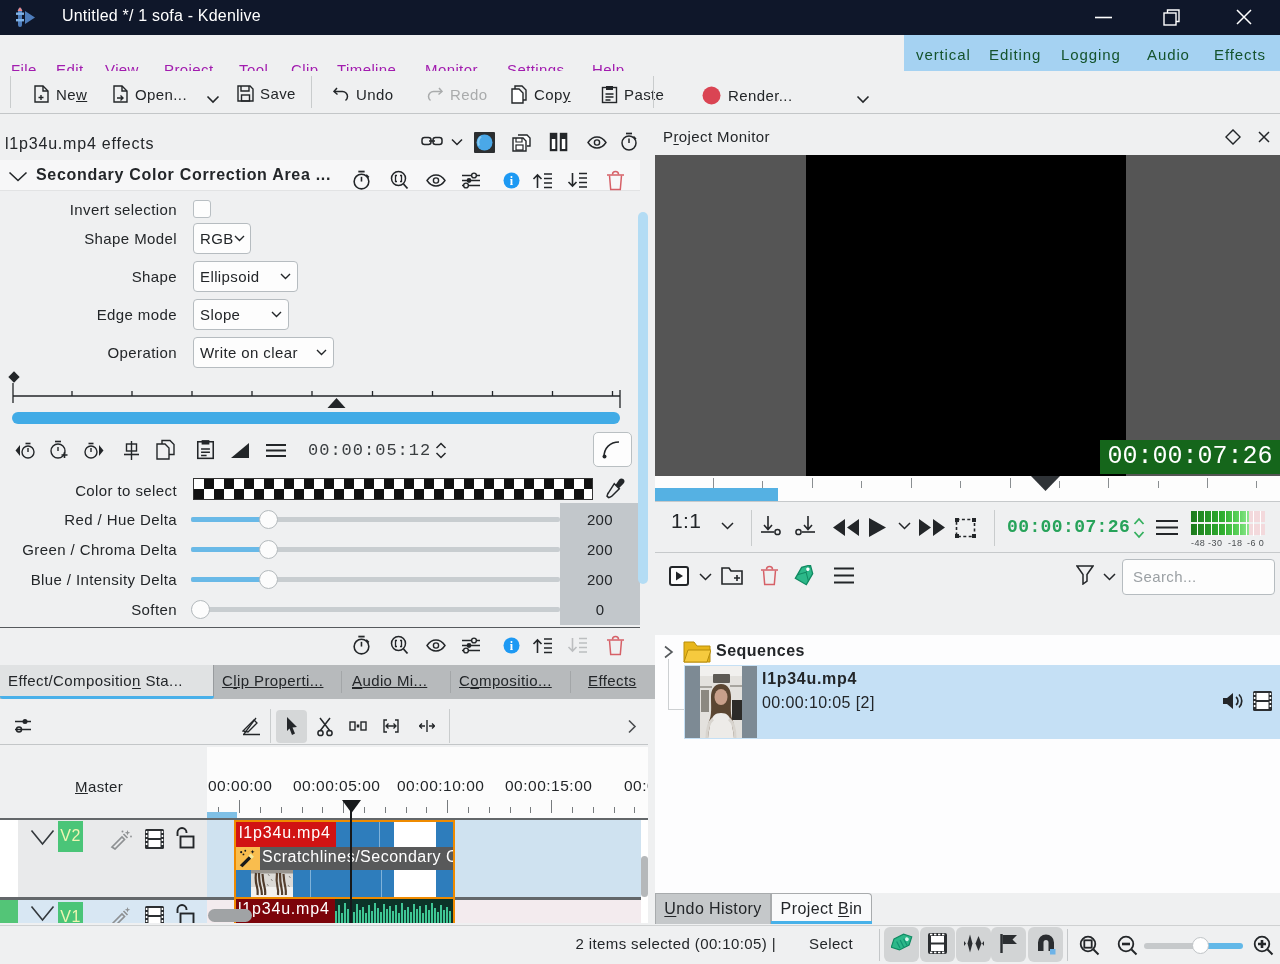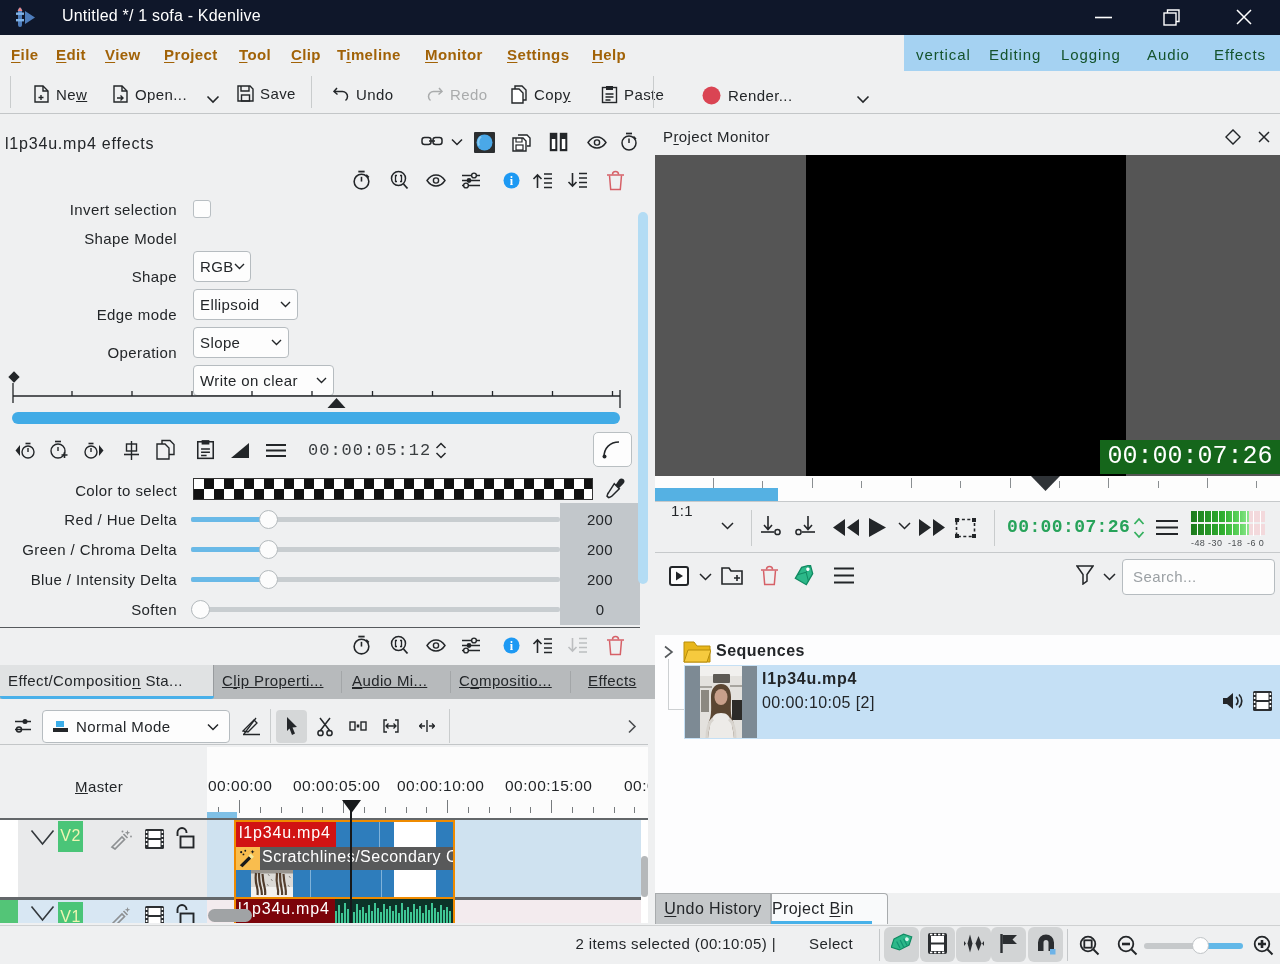--- a/index.html
+++ b/index.html
@@ -3,36 +3,36 @@
 *{margin:0;padding:0;box-sizing:border-box;}
 html,body{width:1280px;height:964px;}
 body{font-family:"Liberation Sans",sans-serif;position:relative;background:#eff0f1;overflow:hidden;color:#232629;letter-spacing:0.4px;}
 .abs{position:absolute;}
 svg{display:block;}
 
 #titlebar{position:absolute;left:0;top:0;width:1280px;height:35px;background:#0f172a;}
 #titlebar .title{position:absolute;left:62px;top:7px;font-size:16px;color:#fff;letter-spacing:0.2px;}
 
 #menubar{position:absolute;left:0;top:35px;width:1280px;height:36px;background:#eff0f1;font-size:15px;}
-#menubar .mi{position:absolute;top:11px;color:#a16207;font-weight:bold;}
+#menubar .mi{position:absolute;top:26px;color:#a21caf;}
 #menubar u{text-decoration:underline;text-underline-offset:2px;}
 #wsbtns{position:absolute;left:904px;top:0;width:376px;height:36px;background:#a5d2f2;}
 #wsbtns span{position:absolute;top:11px;color:#14532d;letter-spacing:0.9px;}
 
 #toolbar{position:absolute;left:0;top:71px;width:1280px;height:43px;background:#eff0f1;border-bottom:1px solid #c3c6c8;font-size:15px;}
 .tbtn{position:absolute;top:14px;display:flex;align-items:center;gap:6px;color:#232629;}
 .tsep{position:absolute;top:5px;width:1px;height:32px;background:#c9cccd;}
 
 #leftpanel{position:absolute;left:0;top:114px;width:648px;height:816px;background:#eff0f1;}
 #lp-head{position:absolute;left:0;top:0;width:648px;height:46px;}
 #lp-head .t{position:absolute;left:5px;top:21px;font-size:16px;letter-spacing:0.8px;}
 .fxhead{position:absolute;left:0;width:640px;height:31px;background:#f7f7f8;border-bottom:1px solid #e2e3e4;}
 .fxhead .name{position:absolute;font-size:16px;font-weight:bold;color:#232629;letter-spacing:0.7px;}
 .label{position:absolute;font-size:15px;color:#232629;text-align:right;width:170px;left:7px;}
-.combo{position:absolute;height:31px;background:#fdfdfd;border:1px solid #b6bcc0;border-radius:4px;font-size:15px;color:#232629;display:flex;align-items:center;padding-left:6px;margin-top:28px;}
+.combo{position:absolute;height:31px;background:#fdfdfd;border:1px solid #b6bcc0;border-radius:4px;font-size:15px;color:#232629;display:flex;align-items:center;padding-left:6px;}
 .combo .arr{margin-left:auto;margin-right:6px;flex-shrink:0;}
 
 .slrow .track{position:absolute;height:5px;border-radius:2px;background:#c8cdd0;}
 .slrow .fill{position:absolute;height:5px;border-radius:2px;background:#69b9e7;}
 .slrow .knob{position:absolute;width:19px;height:19px;border-radius:50%;background:#fcfcfc;border:1px solid #b4babd;}
 .valcol{position:absolute;background:#c2c7cb;font-size:15px;color:#232629;}
 .fxicons{position:absolute;left:0;width:648px;height:21px;}
 .slab{position:absolute;font-size:15px;color:#232629;text-align:right;width:170px;left:7px;}
 .sval{position:absolute;left:560px;width:80px;text-align:center;font-size:15px;}
 
@@ -195,20 +195,26 @@
         <circle cx="10" cy="6.5" r="2.6" fill="none" stroke="#232629" stroke-width="1.4"></circle>
       </svg>
     <svg class="abs" style="left:620px;top:18px" width="19" height="20" viewBox="0 0 19 20">
         <circle cx="9" cy="11" r="7" fill="none" stroke="#232629" stroke-width="1.5"></circle>
         <path d="M9 11 V6.5" stroke="#232629" stroke-width="1.5"></path>
         <path d="M6 1.5 h6" stroke="#232629" stroke-width="1.7"></path>
         <path d="M13.5 4.5 l2.5 2.5" stroke="#232629" stroke-width="1.5"></path>
       </svg>
   </div>
 
+  <div class="fxhead" style="top:46px">
+    <svg class="abs" style="left:8px;top:11px" width="20" height="11" viewBox="0 0 20 11">
+        <path d="M1.5 1.5 L10 9.5 L18.5 1.5" fill="none" stroke="#232629" stroke-width="1.6"></path>
+      </svg>
+    <div class="name" style="left:36px;top:6px">Secondary Color Correction Area ...</div>
+  </div>
   <div class="fxicons" style="top:56px">
 <svg class="abs" style="left:352px;top:0" width="20" height="21" viewBox="0 0 19 20">
         <circle cx="9" cy="11" r="7" fill="none" stroke="#232629" stroke-width="1.5"></circle>
         <path d="M9 11 V6.5" stroke="#232629" stroke-width="1.5"></path>
         <path d="M6 1.5 h6" stroke="#232629" stroke-width="1.7"></path>
         <path d="M13.5 4.5 l2.5 2.5" stroke="#232629" stroke-width="1.5"></path>
       </svg>
 <svg class="abs" style="left:389px;top:0" width="21" height="21" viewBox="0 0 21 21">
         <circle cx="9.5" cy="8.5" r="7" fill="none" stroke="#232629" stroke-width="1.5"></circle>
         <path d="M14.5 14 l4 4.5" stroke="#232629" stroke-width="1.8"></path>
@@ -421,30 +427,20 @@
     <div class="abs" style="left:570px;top:6px;width:1px;height:22px;background:#a3a6a8"></div>
     <div class="abs tabtx" style="left:588px">Effects</div>
   </div>
 
   <div id="ttool">
     <svg class="abs" style="left:14px;top:12px" width="18" height="17" viewBox="0 0 18 17">
         <path d="M1 4.5 h16 M1 12.5 h16" stroke="#232629" stroke-width="1.5"></path>
         <circle cx="11" cy="4.5" r="2.5" fill="#232629"></circle>
         <circle cx="5" cy="12.5" r="2.5" fill="none" stroke="#232629" stroke-width="1.5" fill-opacity="0"></circle>
       </svg>
-    <div class="abs" style="left:42px;top:5px;width:188px;height:33px;background:#fdfdfd;border:1px solid #b6bcc0;border-radius:4px;display:flex;align-items:center;font-size:15px">
-      <svg style="margin-left:9px" width="17" height="14" viewBox="0 0 17 14">
-          <rect x="4" y="1" width="8" height="6" fill="#3daee9"></rect>
-          <rect x="1" y="8" width="15" height="4" fill="#232629"></rect>
-        </svg>
-      <span style="margin-left:7px">Normal Mode</span>
-      <svg style="margin-left:auto;margin-right:10px" width="12" height="8" viewBox="0 0 12 8">
-          <path d="M1 1.5 L6 6.5 L11 1.5" fill="none" stroke="#232629" stroke-width="1.5"></path>
-        </svg>
-    </div>
     <svg class="abs" style="left:242px;top:12px" width="19" height="19" viewBox="0 0 19 19">
         <path d="M1 14 L12 3 l3 3 L6 15 Z" fill="none" stroke="#232629" stroke-width="1.3"></path>
         <path d="M1 17.5 h17 M14 1 L2 17" stroke="#232629" stroke-width="1.3"></path>
       </svg>
     <div class="abs" style="left:270px;top:4px;width:1px;height:34px;background:#c9cccd"></div>
     <div class="abs" style="left:276px;top:5px;width:31px;height:33px;background:#d5d7d8;border-radius:4px"></div>
     <svg class="abs" style="left:285px;top:11px" width="14" height="20" viewBox="0 0 14 20">
         <path d="M2 1 L12 11 L7.5 11.5 L10 17.5 L7 19 L4.5 12.5 L2 15 Z" fill="#232629"></path>
       </svg>
     <svg class="abs" style="left:316px;top:11px" width="21" height="21" viewBox="0 0 21 21">
@@ -664,21 +660,21 @@
         </g>
       </svg>
     <div class="abs" style="left:0;top:12px;width:123px;height:13px;background:#55b1e3"></div>
     <svg class="abs" style="left:376px;top:0" width="29" height="15" viewBox="0 0 29 15">
         <path d="M0 0 H29 L14.5 15 Z" fill="#2f3337"></path>
       </svg>
   </div>
   <div class="abs" style="left:0;top:387px;width:625px;height:1px;background:#c6c9cb"></div>
 
   <div class="abs" style="left:0;top:388px;width:625px;height:51px;background:#eff0f1;border-bottom:1px solid #c6c9cb">
-    <div class="abs" style="left:16px;top:0;font-size:15px">1:1</div>
+    <div class="abs" style="left:16px;top:7px;font-size:21px">1:1</div>
     <svg class="abs" style="left:66px;top:20px" width="13" height="8" viewBox="0 0 13 8">
         <path d="M1 1 L6.5 6.5 L12 1" fill="none" stroke="#232629" stroke-width="1.5"></path>
       </svg>
     <div class="abs" style="left:96px;top:8px;width:1px;height:36px;background:#c9cccd"></div>
     <svg class="abs" style="left:105px;top:13px" width="21" height="24" viewBox="0 0 21 24">
         <path d="M8 1 V14 M4 10 l4 4.5 4-4.5" fill="none" stroke="#232629" stroke-width="1.6"></path>
         <path d="M1 17 h13" stroke="#232629" stroke-width="1.6"></path>
         <circle cx="17.5" cy="17" r="2.6" fill="none" stroke="#232629" stroke-width="1.5"></circle>
       </svg>
     <svg class="abs" style="left:140px;top:13px" width="21" height="24" viewBox="0 0 21 24">
@@ -819,21 +815,21 @@
           <rect x="17.6" y="3" width="1.6" height="2"></rect>
           <rect x="17.6" y="7" width="1.6" height="2"></rect>
           <rect x="17.6" y="11" width="1.6" height="2"></rect>
           <rect x="17.6" y="15" width="1.6" height="2"></rect>
         </g>
       </svg>
   </div>
 
   <div class="abs" style="left:0;top:779px;width:625px;height:37px;background:#eff0f1">
     <div class="abs" style="left:0;top:0;width:116px;height:31px;background:#c5c8ca;border:1px solid #a8abad;border-bottom:none;font-size:16px;letter-spacing:0.4px;text-align:center;line-height:29px"><u class="uu">U</u>ndo History</div>
-    <div class="abs" style="left:116px;top:0;width:117px;height:31px;background:#f9fafb;border:1px solid #a8abad;border-bottom:none;border-radius:0 4px 0 0;font-size:16px;letter-spacing:0.4px;line-height:29px">Project <u class="uu">B</u>in</div>
+    <div class="abs" style="left:116px;top:0;width:101px;height:31px;background:#f9fafb;border:1px solid #a8abad;border-bottom:none;border-radius:0 4px 0 0;font-size:16px;letter-spacing:0.4px;text-align:center;line-height:29px">Project <u class="uu">B</u>in</div>
     <div class="abs" style="left:116px;top:28px;width:101px;height:3px;background:#47b1e9"></div>
   </div>
 </div>
 <div id="statusbar">
   <div class="abs" style="right:504px;top:9px">2 items selected (00:10:05) |</div>
   <div class="abs" style="left:809px;top:9px">Select</div>
   <div class="abs" style="left:879px;top:3px;width:1px;height:32px;background:#c4c7c9"></div>
   <div class="sq" style="left:884px">
       <svg style="margin:6px auto" width="22" height="22" viewBox="0 0 23 23">
         <g transform="rotate(18 11 11)">

